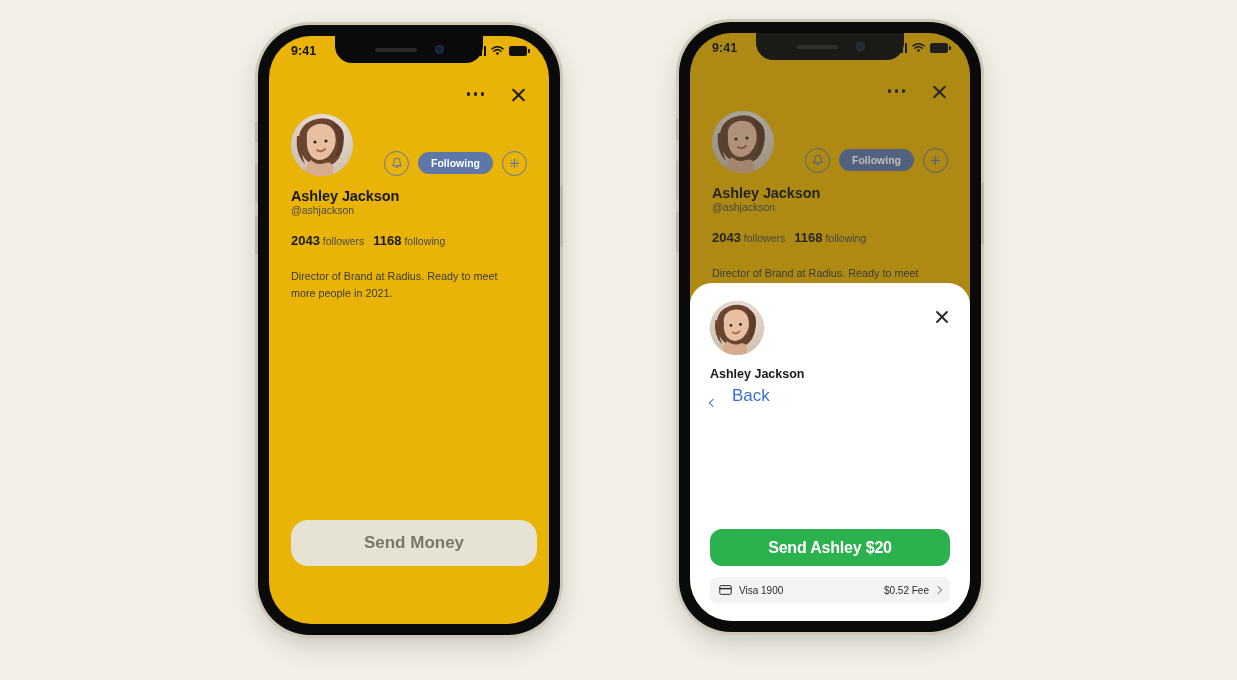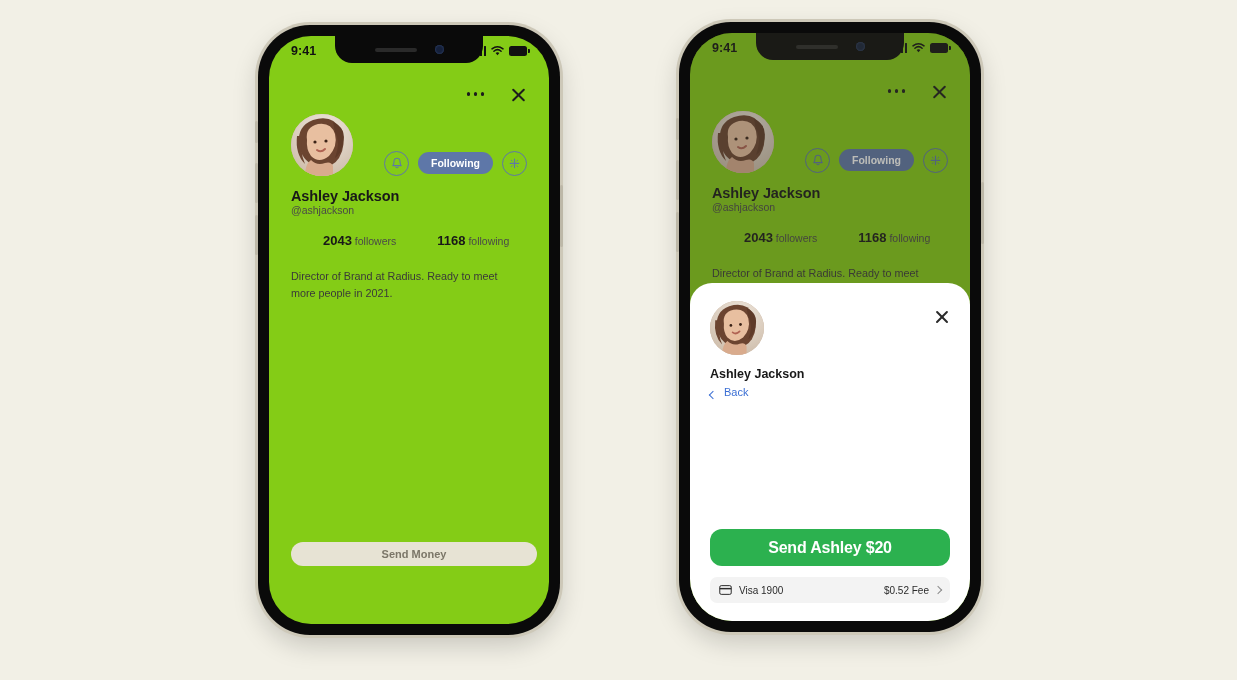--- a/index.html
+++ b/index.html
@@ -26,21 +26,21 @@
   }
   .phone.left  { left: 258px; top: 25px; }
   .phone.right { left: 679px; top: 22px; }
 
   .screen {
     position: absolute;
     left: 11px; top: 11px;
     width: 280px; height: 588px;
     border-radius: 42px;
     overflow: hidden;
-    background: #84cc16;
+    background: #eab308;
   }
 
   
   .btn-side {
     position: absolute;
     background: #bdb8a8;
     border-radius: 2px;
   }
   .btn-silent { left: -3px; top: 96px;  width: 3px; height: 22px; }
   .btn-volup  { left: -3px; top: 138px; width: 3px; height: 40px; }
@@ -190,41 +190,41 @@
   .profile-handle {
     font-size: 10.5px;
     color: #4a4a48;
     margin-top: 0;
   }
   .stats {
     margin-top: 17px;
     font-size: 10.5px;
     color: #4a4a48;
   }
-  .stats b { font-size: 13px; color: #181818; font-weight: bold; margin-left: 32px; }
+  .stats b { font-size: 13px; color: #181818; font-weight: bold; }
   .stats .gap { display: inline-block; width: 9px; }
   .bio {
     margin-top: 20px;
     font-size: 10.8px;
     line-height: 1.55;
     color: #3a3a38;
     max-width: 232px;
   }
 
   .send-money-btn {
     position: absolute;
     left: 22px; right: 12px;
     bottom: 58px;
-    height: 24px;
+    height: 46px;
     border-radius: 17px;
     background: #E7E3D4;
     display: flex;
     align-items: center;
     justify-content: center;
-    font-size: 11px;
+    font-size: 17px;
     color: #7b7668;
     font-weight: bold;
   }
 
   
   .dim {
     position: absolute;
     inset: 0;
     background: rgba(60,58,48,.34);
     z-index: 30;
@@ -250,26 +250,26 @@
     justify-content: space-between;
     align-items: flex-start;
   }
   .sheet-name {
     font-size: 12.5px;
     font-weight: bold;
     color: #181818;
     margin-top: 12px;
   }
   .back-link {
-    font-size: 11px;
+    font-size: 17px;
     color: #3b6fd4;
     margin-top: 5px;
     display: flex;
     align-items: flex-end;
-    gap: 8px;
+    gap: 16px;
   }
   .chev-left {
     width: 5px; height: 5px;
     border-left: 1.6px solid #3b6fd4;
     border-bottom: 1.6px solid #3b6fd4;
     transform: rotate(45deg);
     display: inline-block;
   }
   .sheet-spacer { flex: 1; }
   .pay-btn {

